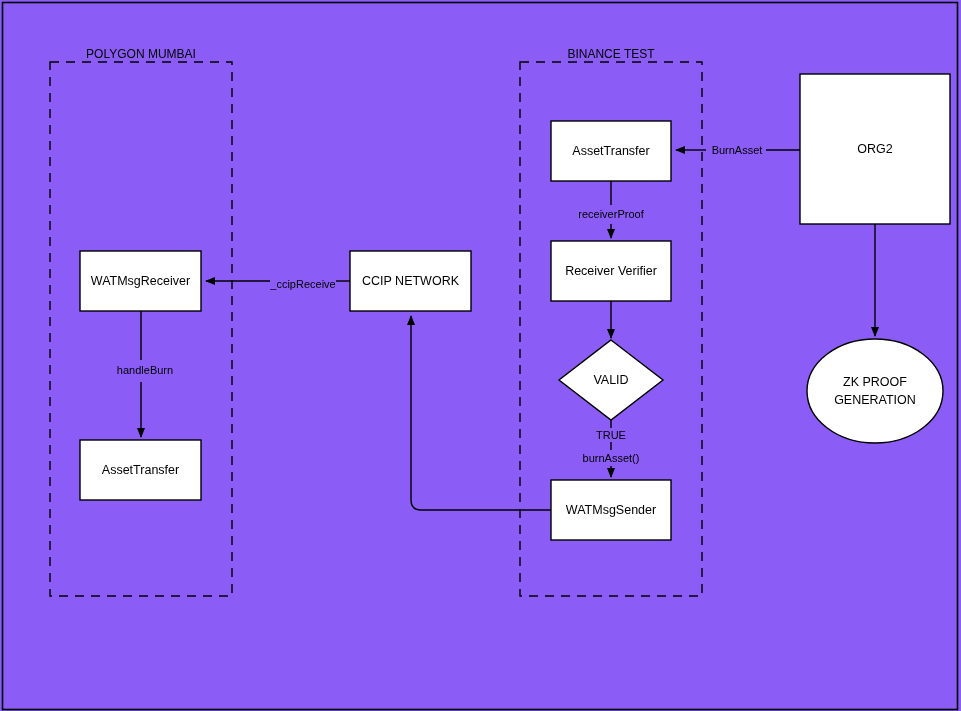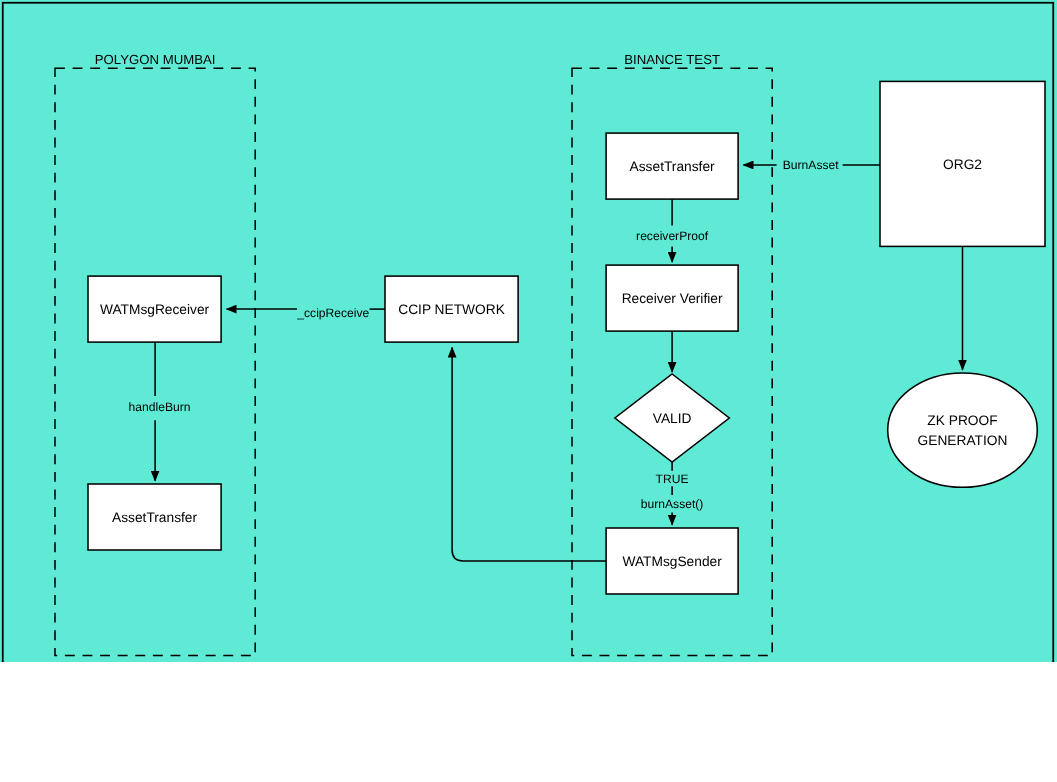--- a/index.html
+++ b/index.html
@@ -7,22 +7,22 @@
     margin: 0;
     padding: 0;
     background: #ffffff;
   }
   body {
     font-family: "Liberation Sans", sans-serif;
   }
   #canvas {
     position: relative;
     width: 961px;
-    height: 602px;
-    background: #5eead4;
+    height: 711px;
+    background: #8b5cf6;
     overflow: hidden;
   }
   #diagram-svg {
     position: absolute;
     left: 0;
     top: 0;
     width: 961px;
     height: 711px;
   }
   .node-label {

